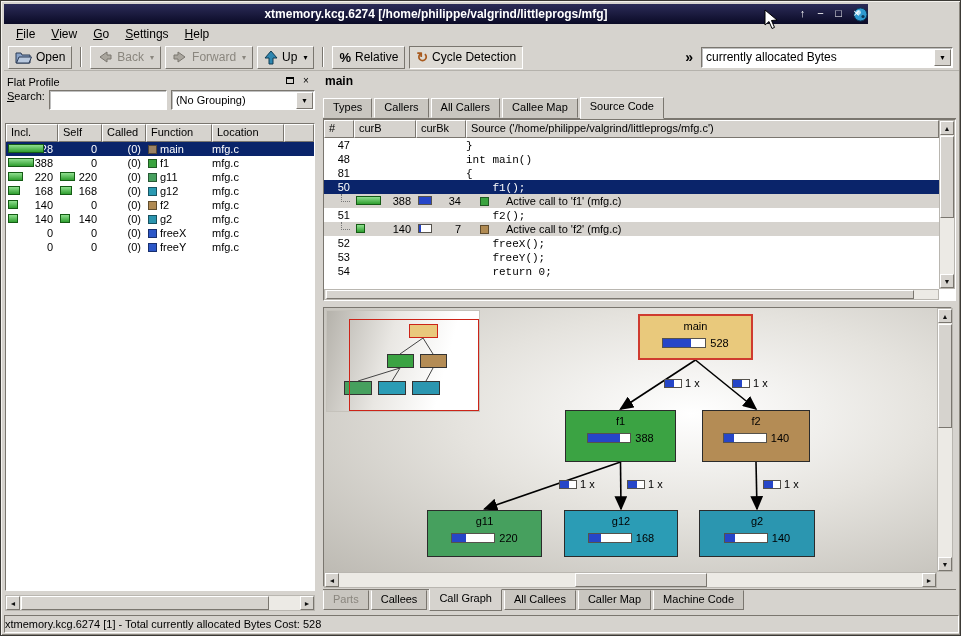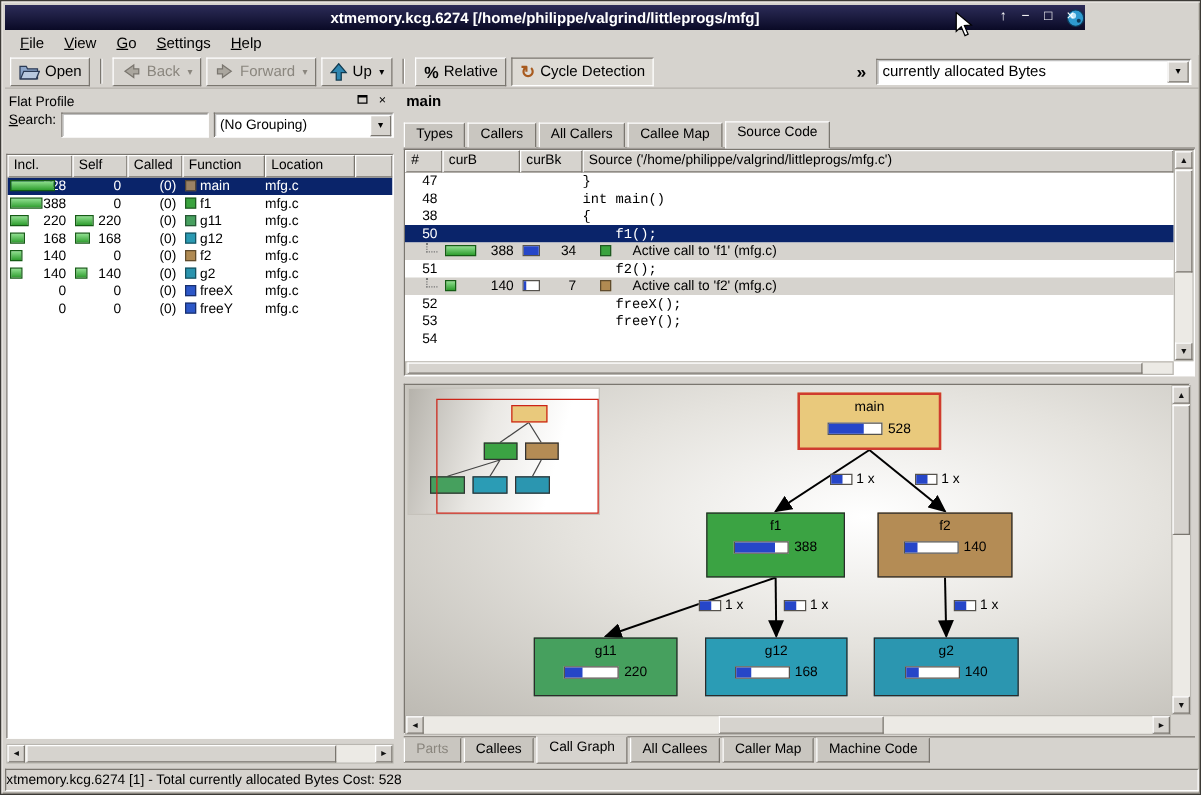--- a/index.html
+++ b/index.html
@@ -306,21 +306,21 @@
             <div class="sc-curbk"></div>
             <div class="sc-src"><span class="code">}</span></div>
           </div>
           <div class="src-row">
             <div class="sc-num">48</div>
             <div class="sc-curb"></div>
             <div class="sc-curbk"></div>
             <div class="sc-src"><span class="code">int main()</span></div>
           </div>
           <div class="src-row">
-            <div class="sc-num">38</div>
+            <div class="sc-num">81</div>
             <div class="sc-curb"></div>
             <div class="sc-curbk"></div>
             <div class="sc-src"><span class="code">{</span></div>
           </div>
           <div class="src-row sel">
             <div class="sc-num">50</div>
             <div class="sc-curb"></div>
             <div class="sc-curbk"></div>
             <div class="sc-src"><span class="code">    f1();</span></div>
           </div>
@@ -367,20 +367,21 @@
           <div class="src-row">
             <div class="sc-num">53</div>
             <div class="sc-curb"></div>
             <div class="sc-curbk"></div>
             <div class="sc-src"><span class="code">    freeY();</span></div>
           </div>
           <div class="src-row">
             <div class="sc-num">54</div>
             <div class="sc-curb"></div>
             <div class="sc-curbk"></div>
+            <div class="sc-src"><span class="code">    return 0;</span></div>
           </div>
         </div>
       <div class="sb-v" style="right:0; top:0; bottom:11px; width:16px;">
         <span class="sb-btn" style="top:0; left:0;">▲</span>
         <span class="sb-btn" style="bottom:0; left:0;">▼</span>
         <span class="sb-thumb" style="top:15px; left:0; width:14px; height:82px;"></span>
       </div>
       <div class="sb-h" style="left:0; bottom:0; width:calc(100% - 16px); height:11px;">
         <span class="sb-thumb" style="left:1px; top:0; width:96%; height:9px;"></span>
       </div>

